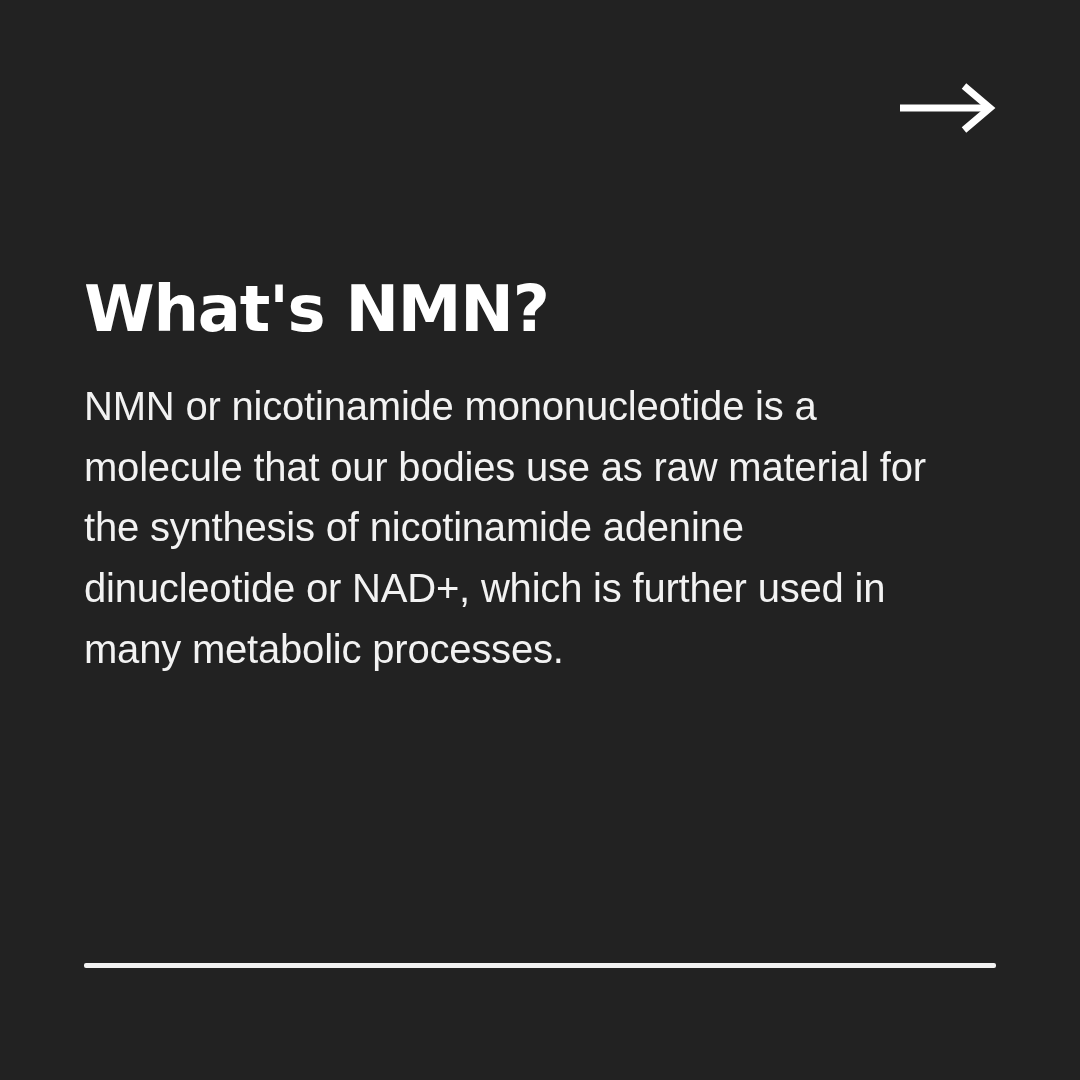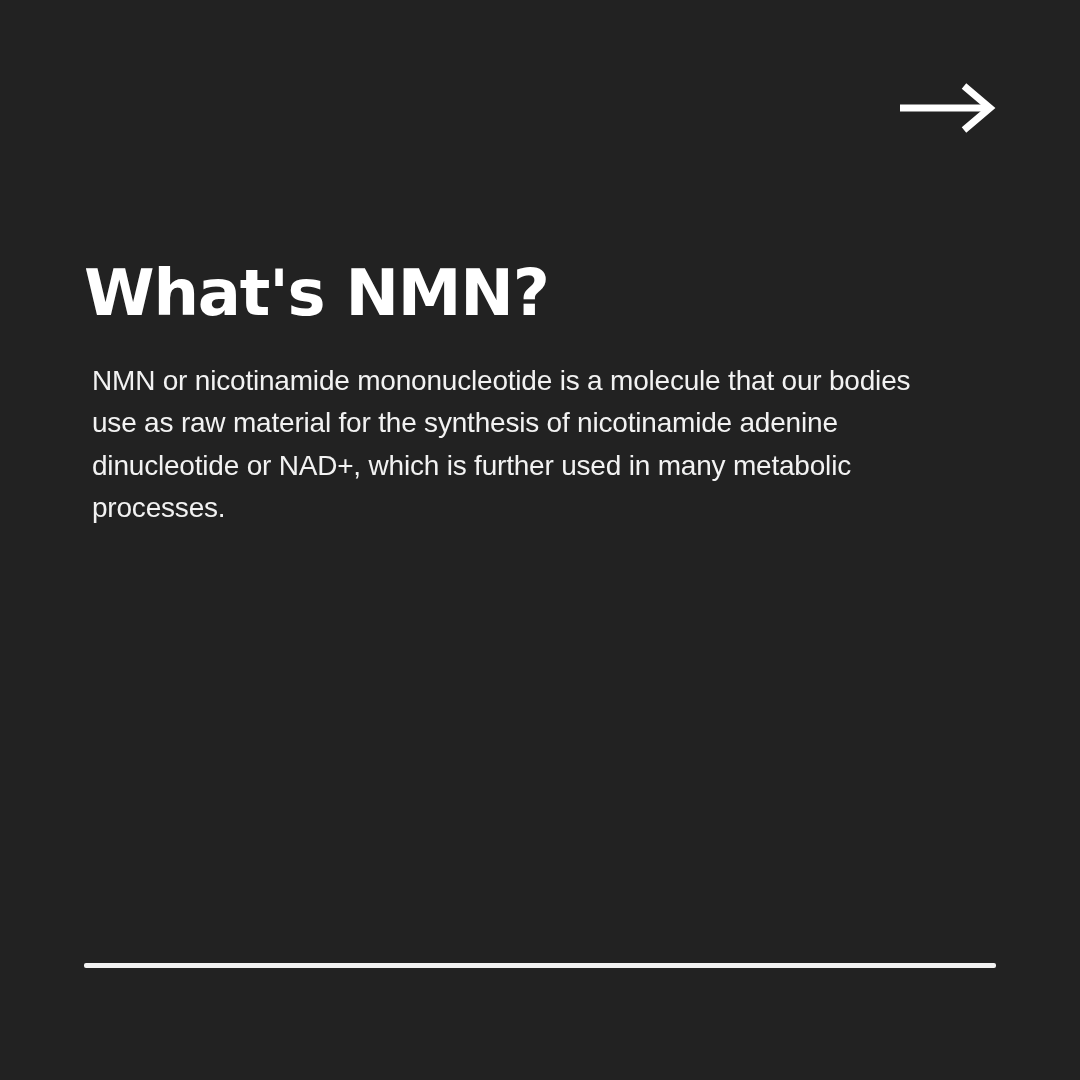--- a/index.html
+++ b/index.html
@@ -30,40 +30,40 @@
     align-items: center;
     justify-content: center;
     cursor: pointer;
   }
   .next-arrow svg {
     display: block;
   }
   .content {
     position: absolute;
     left: 84px;
-    top: 260px;
+    top: 276px;
     width: 880px;
   }
   .title {
     color: #ffffff;
     font-family: "DejaVu Sans", sans-serif;
     font-weight: bold;
     font-size: 64px;
     line-height: 1.06;
     letter-spacing: -1.2px;
     margin: 0 0 32px 0;
   }
   .body-text {
     color: #f2f2f2;
     font-family: "Liberation Sans", sans-serif;
     font-weight: 400;
-    font-size: 28px;
+    font-size: 40px;
     line-height: 1.52;
     letter-spacing: -0.2px;
-    margin: 8px;
+    margin: 0;
     max-width: 860px;
   }
   .bottom-rule {
     position: absolute;
     left: 84px;
     bottom: 112px;
     width: 912px;
     height: 5px;
     background: #f2f2f2;
     border-radius: 2px;

